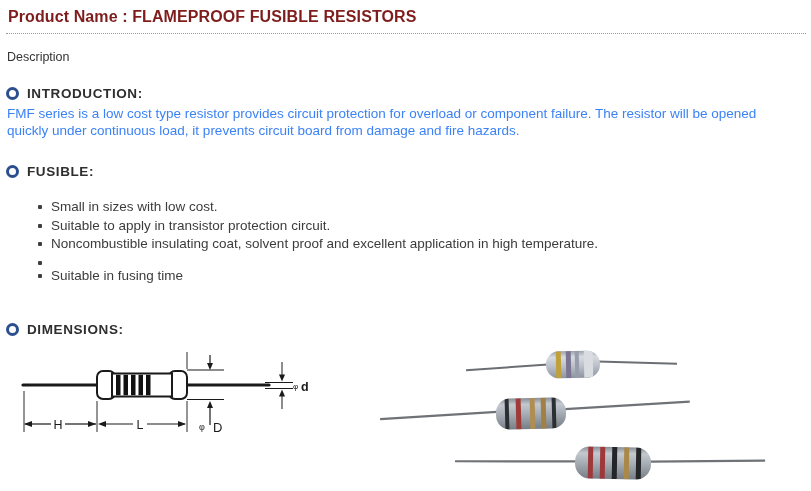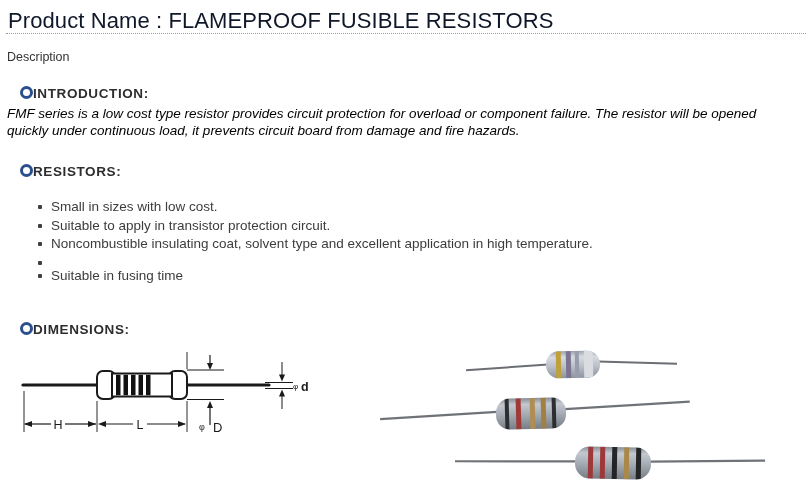--- a/index.html
+++ b/index.html
@@ -9,49 +9,49 @@
     width: 811px; height: 491px;
     position: relative;
     overflow: hidden;
     font-family: "Liberation Sans", sans-serif;
     color: #3c3c3c;
   }
   .page { position: absolute; inset: 0; background: #fff; }
 
   .title {
     position: absolute; top: 8px; left: 8px;
-    font-size: 22px; font-weight: 400; color: #0f172a;
+    font-size: 16px; font-weight: 700; color: #7f1d1d;
     letter-spacing: 0.1px; white-space: nowrap;
   }
   .rule {
     position: absolute; top: 33px; left: 6px; right: 5px;
     border-top: 1px dotted #9a9a9a; height: 0;
   }
   .desc-label {
     position: absolute; top: 50px; left: 7px;
     font-size: 12.5px; font-weight: 400; color: #333;
   }
 
   .sec-head {
-    position: absolute; left: 20px;
-    display: flex; 
+    position: absolute; left: 6px;
+    display: flex; align-items: center; gap: 8px;
   }
   .ring {
     width: 13px; height: 13px; flex: 0 0 13px;
     border: 3px solid var(--accent); border-radius: 50%;
     background: #fff;
   }
   .sec-title {
     font-size: 13.5px; font-weight: 700; color: #2e2e2e;
     letter-spacing: 0.6px; white-space: nowrap;
   }
 
   .intro-text {
     position: absolute; top: 105px; left: 7px; width: 752px;
-    font-size: 13.5px; line-height: 17px; color: #000000; font-style: italic;
+    font-size: 13.5px; line-height: 17px; color: #3b82f6;
   }
 
   .features-list {
     position: absolute; top: 198px; left: 38px;
     list-style: none;
   }
   .features-list li {
     display: flex; align-items: flex-start;
     font-size: 13.5px; line-height: 17px; color: #3c3c3c;
     margin-bottom: 1.7px;
@@ -76,34 +76,34 @@
   <div class="desc-label">Description</div>
 
   <div class="sec-head" style="top:86px">
     <span class="ring"></span>
     <span class="sec-title">INTRODUCTION:</span>
   </div>
   <p class="intro-text">FMF series is a low cost type resistor provides circuit protection for overload or component failure. The resistor will be opened quickly under continuous load, it prevents circuit board from damage and fire hazards.</p>
 
   <div class="sec-head" style="top:164px">
     <span class="ring"></span>
-    <span class="sec-title">RESISTORS:</span>
+    <span class="sec-title">FUSIBLE:</span>
   </div>
   <ul class="features-list">
     <li>
         <span class="dot"></span>
         <span>Small in sizes with low cost.</span>
       </li>
     <li>
         <span class="dot"></span>
         <span>Suitable to apply in transistor protection circuit.</span>
       </li>
     <li>
         <span class="dot"></span>
-        <span>Noncombustible insulating coat, solvent type and excellent application in high temperature.</span>
+        <span>Noncombustible insulating coat, solvent proof and excellent application in high temperature.</span>
       </li>
     <li>
         <span class="dot"></span>
       </li>
     <li>
         <span class="dot"></span>
         <span>Suitable in fusing time</span>
       </li>
   </ul>
 

